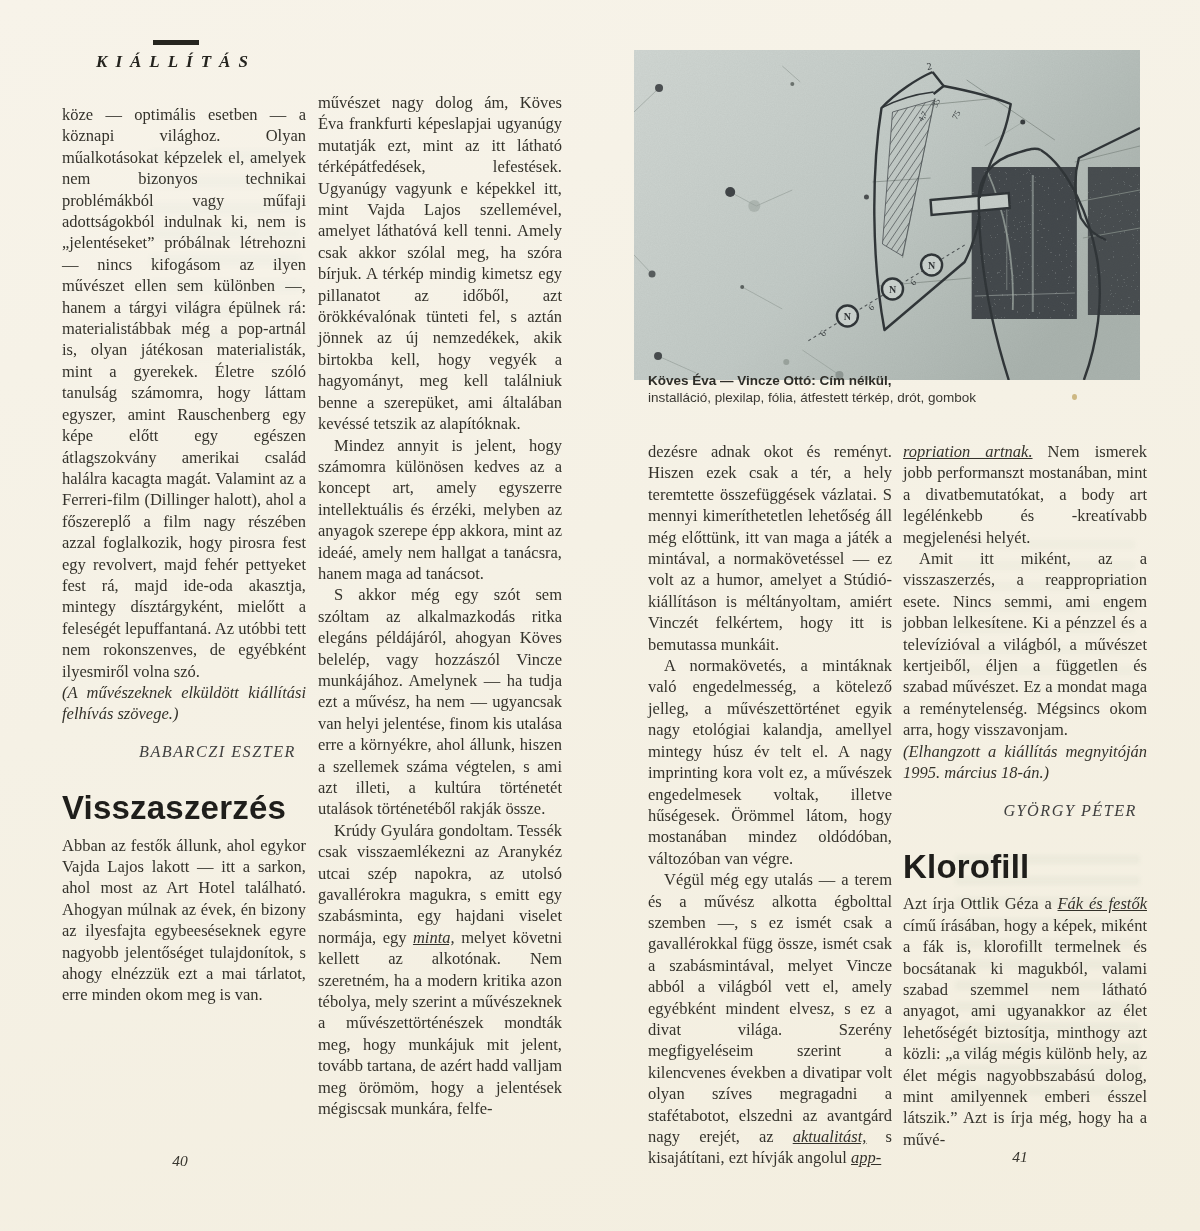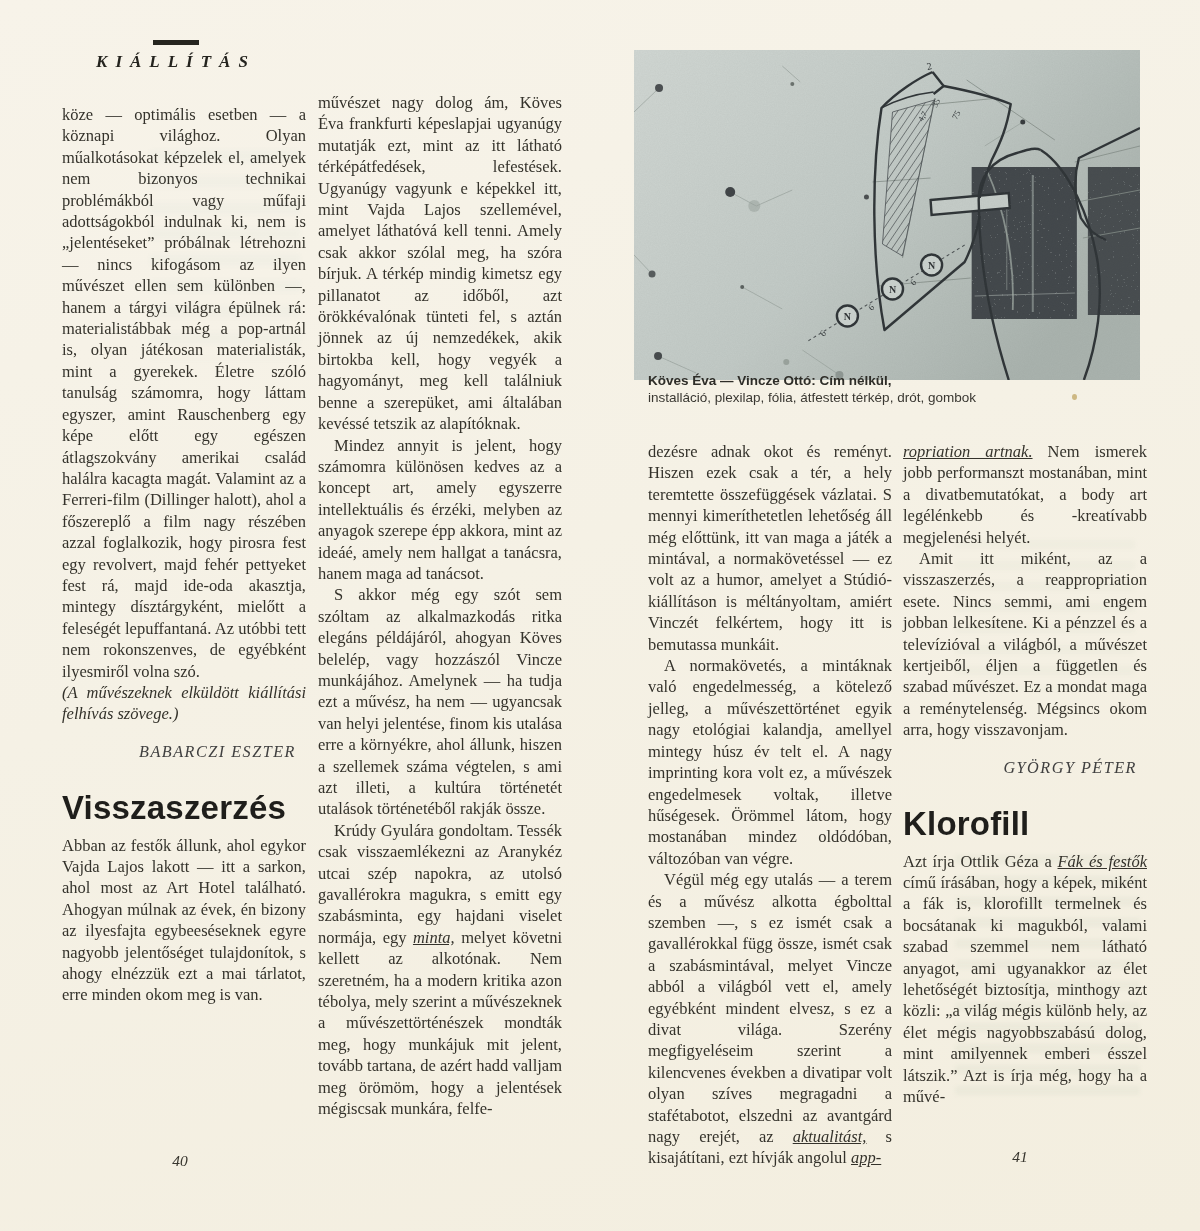--- a/index.html
+++ b/index.html
@@ -215,18 +215,19 @@
 
 <div class="abs col rc1">
   <p>dezésre adnak okot és reményt. Hiszen ezek csak a tér, a hely teremtette összefüggések vázlatai. S mennyi kimeríthetetlen lehetőség áll még előttünk, itt van maga a játék a mintával, a normakövetéssel — ez volt az a humor, amelyet a Stúdió-kiállításon is méltányoltam, amiért Vinczét felkértem, hogy itt is bemutassa munkáit.</p>
   <p class="ind">A normakövetés, a mintáknak való engedelmesség, a kötelező jelleg, a művészettörténet egyik nagy etológiai kalandja, amellyel mintegy húsz év telt el. A nagy imprinting kora volt ez, a művészek engedelmesek voltak, illetve hűségesek. Örömmel látom, hogy mostanában mindez oldódóban, változóban van végre.</p>
   <p class="ind"><span>Végül még egy utalás — a terem és a művész alkotta égbolttal szemben —, s ez ismét csak a gavallérokkal függ össze, ismét csak a szabásmintával, melyet Vincze abból a világból vett el, amely egyébként mindent elvesz, s ez a divat világa. Szerény megfigyeléseim szerint a kilencvenes években a divatipar volt olyan szíves megragadni a stafétabotot, elszedni az avantgárd nagy erejét, az </span><span class="it">aktualitást,</span><span> s kisajátítani, ezt hívják angolul </span><span class="it">app-</span></p>
 </div>
 
 <div class="abs col rc2">
   <p><span class="it">ropriation artnak.</span><span> Nem ismerek jobb performanszt mostanában, mint a divatbemutatókat, a body art legélénkebb és -kreatívabb megjelenési helyét.</span></p>
   <p class="ind">Amit itt miként, az a visszaszerzés, a reappropriation esete. Nincs semmi, ami engem jobban lelkesítene. Ki a pénzzel és a televízióval a világból, a művészet kertjeiből, éljen a független és szabad művészet. Ez a mondat maga a reménytelenség. Mégsincs okom arra, hogy visszavonjam.</p>
+  <p class="note">(Elhangzott a kiállítás megnyitóján 1995. március 18-án.)</p>
   <p class="author">GYÖRGY PÉTER</p>
   <h2 class="subhead">Klorofill</h2>
   <p><span>Azt írja Ottlik Géza a </span><span class="it">Fák és festők</span><span> című írásában, hogy a képek, miként a fák is, klorofillt termelnek és bocsátanak ki magukból, valami szabad szemmel nem látható anyagot, ami ugyanakkor az élet lehetőségét biztosítja, minthogy azt közli: „a világ mégis különb hely, az élet mégis nagyobbszabású dolog, mint amilyennek emberi ésszel látszik.” Azt is írja még, hogy ha a művé-</span></p>
 </div>
 
 <div class="abs pagenum pn-right">41</div>
 
 </body></html>

